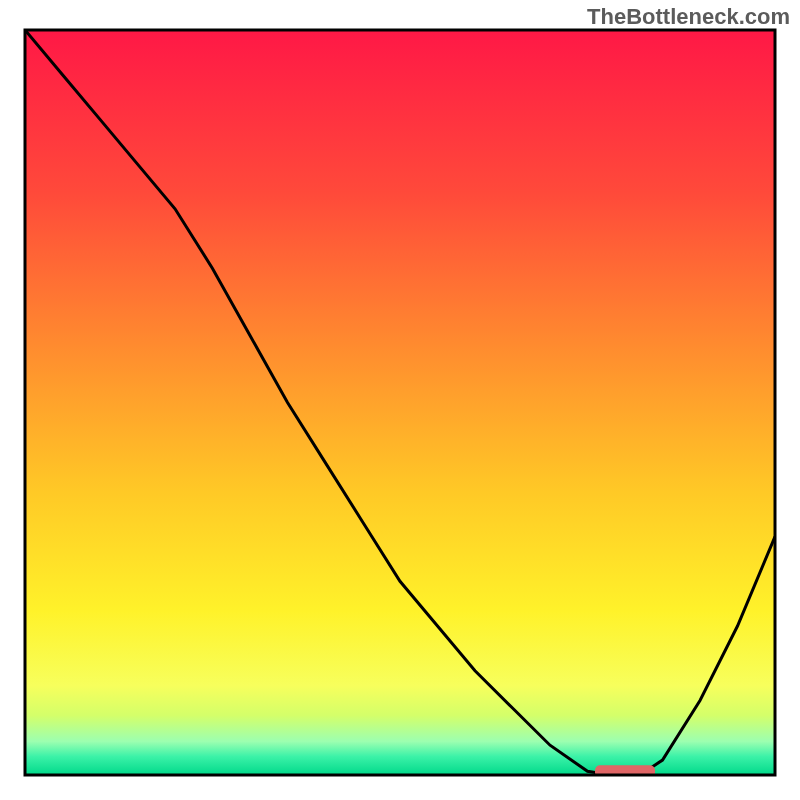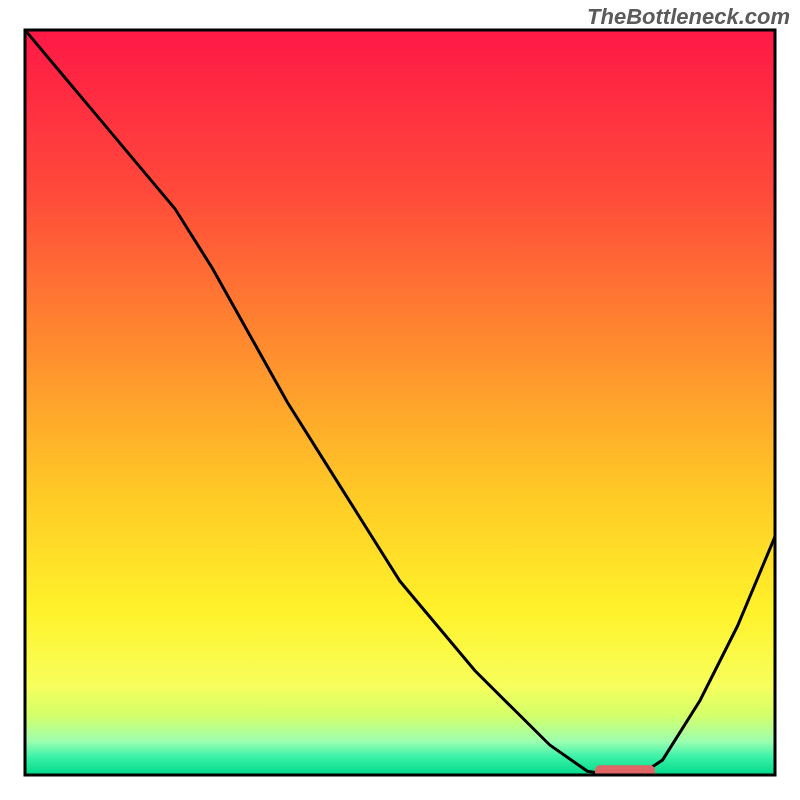--- a/index.html
+++ b/index.html
@@ -8,21 +8,20 @@
     width: 800px;
     height: 800px;
     overflow: hidden;
     background: #ffffff;
     font-family: Arial, Helvetica, sans-serif;
   }
   .wrap {
     position: relative;
     width: 800px;
     height: 800px;
-    font-style: italic;
   }
   .attribution {
     position: absolute;
     top: 4px;
     right: 10px;
     font-size: 22px;
     font-weight: 600;
     color: #5b5b5b;
   }
   svg.plot {

